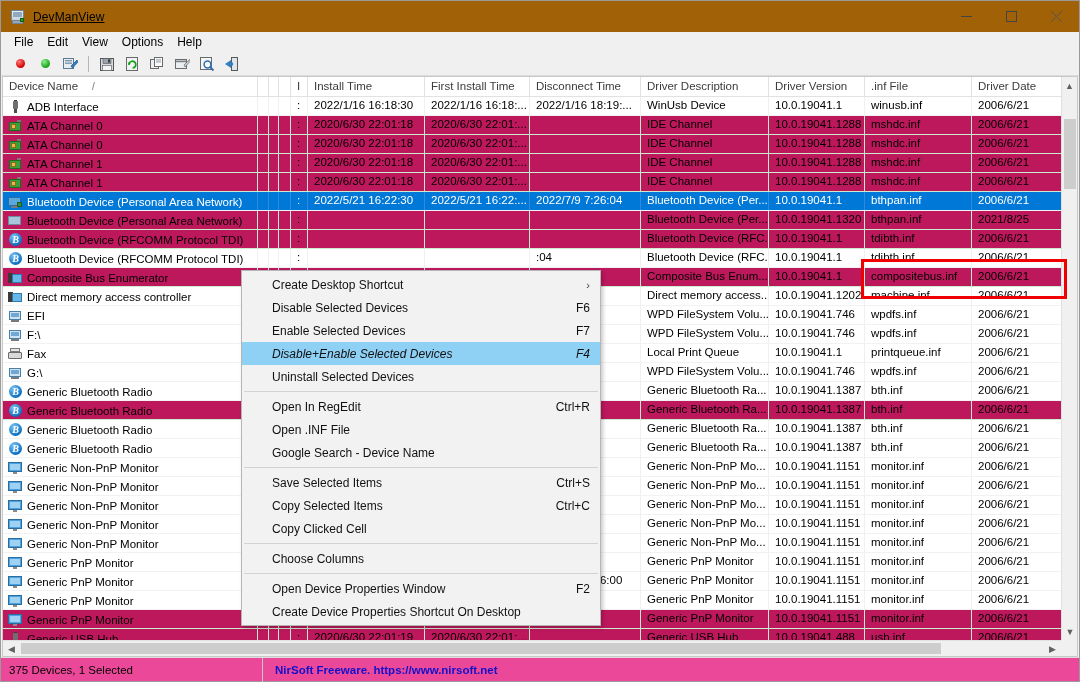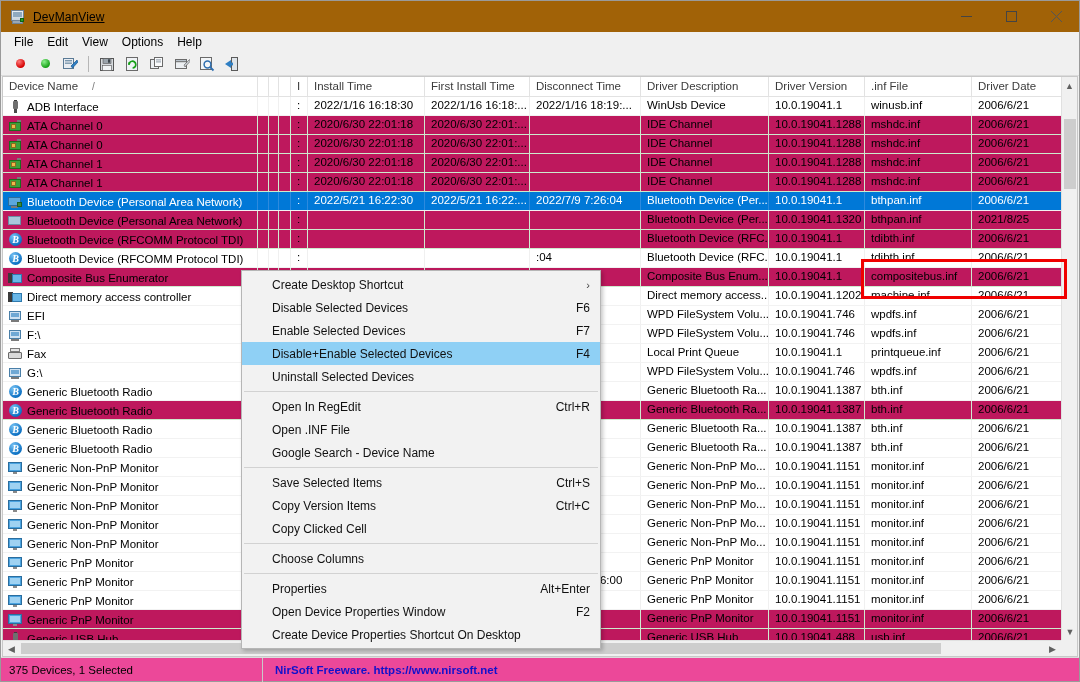--- a/index.html
+++ b/index.html
@@ -243,21 +243,21 @@
     border: 1px solid #b6b6b6;
     box-shadow: 2px 2px 4px rgba(0,0,0,.22);
     padding: 2px 0 2px 0;
     z-index: 40;
   }
   .ctxmenu .item {
     height: 23px; display: flex; align-items: center;
     font-size: 12px; color: #111; padding-left: 30px; padding-right: 10px;
     position: relative;
   }
-  .ctxmenu .item.hot { background: #8fd0f5; }
+  .ctxmenu .item.hot { background: #8fd0f5; font-style: italic; }
   .ctxmenu .item .accel {
     margin-left: auto; font-size: 12px; color: #111;
   }
   .ctxmenu .item .sub {
     margin-left: auto; font-size: 11px; color: #444;
   }
   .ctxmenu .sep {
     height: 1px; background: #d2d2d2; margin: 3px 2px 3px 2px;
   }
 
@@ -1054,35 +1054,31 @@
         </div>
         <div class="item">
           <span>Google Search - Device Name</span>
         </div>
         <div class="sep"></div>
         <div class="item">
           <span>Save Selected Items</span>
           <span class="accel">Ctrl+S</span>
         </div>
         <div class="item">
-          <span>Copy Version Items</span>
+          <span>Copy Selected Items</span>
           <span class="accel">Ctrl+C</span>
         </div>
         <div class="item">
           <span>Copy Clicked Cell</span>
         </div>
         <div class="sep"></div>
         <div class="item">
           <span>Choose Columns</span>
         </div>
         <div class="sep"></div>
-        <div class="item">
-          <span>Properties</span>
-          <span class="accel">Alt+Enter</span>
-        </div>
         <div class="item">
           <span>Open Device Properties Window</span>
           <span class="accel">F2</span>
         </div>
         <div class="item">
           <span>Create Device Properties Shortcut On Desktop</span>
         </div>
       </div>
 
     <div class="redbox"></div>

